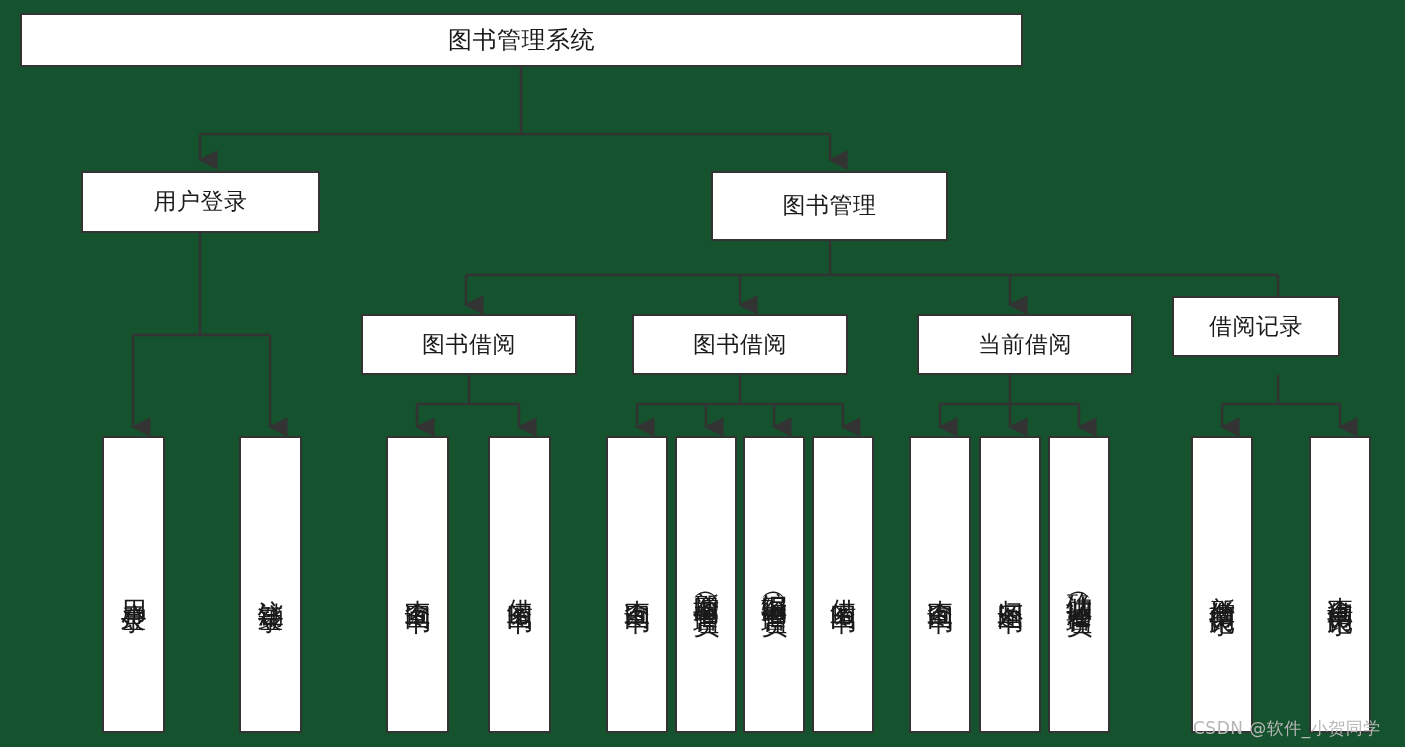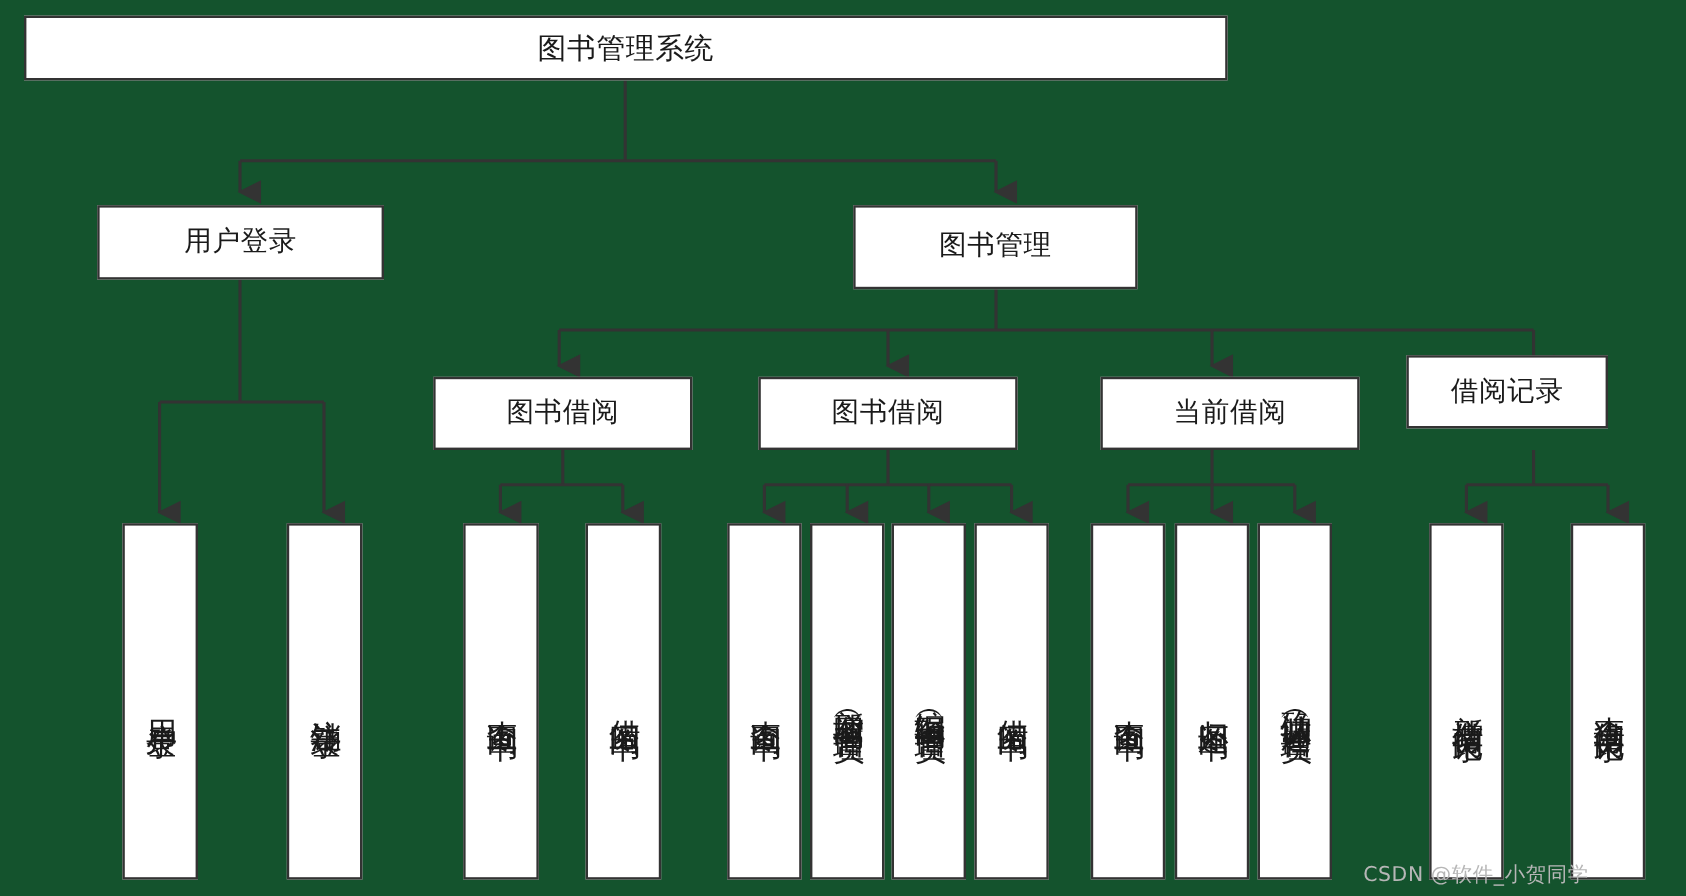--- a/index.html
+++ b/index.html
@@ -189,15 +189,15 @@
     <span class="label">确认归还（管理员）</span>
   </div>
 
   <div class="node vert" style="left:1191px; top:436px; width:62px; height:297px;">
     <span class="label">新增借阅记录</span>
   </div>
   <div class="node vert" style="left:1309px; top:436px; width:62px; height:297px;">
     <span class="label">查询借阅记录</span>
   </div>
 
-  <div class="watermark" style="left:1136px; top:717px;">CSDN @软件_小贺同学</div>
+  <div class="watermark" style="left:1193px; top:717px;">CSDN @软件_小贺同学</div>
 
 </div>
 
 </body></html>

